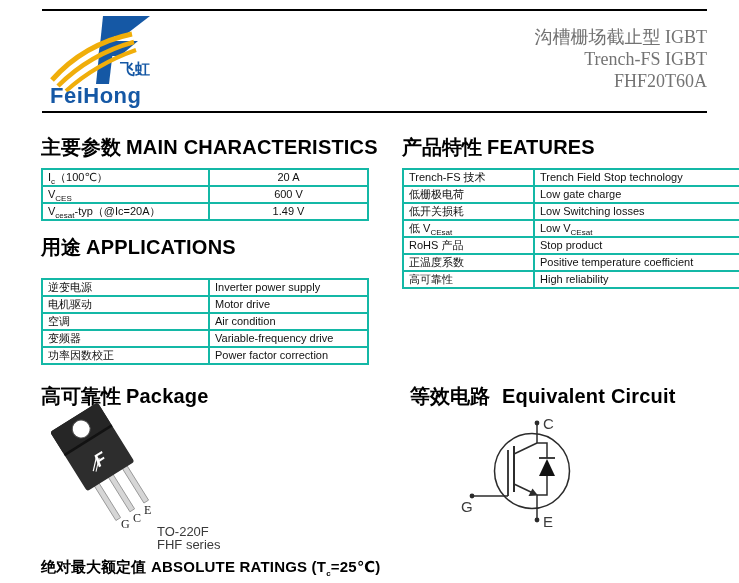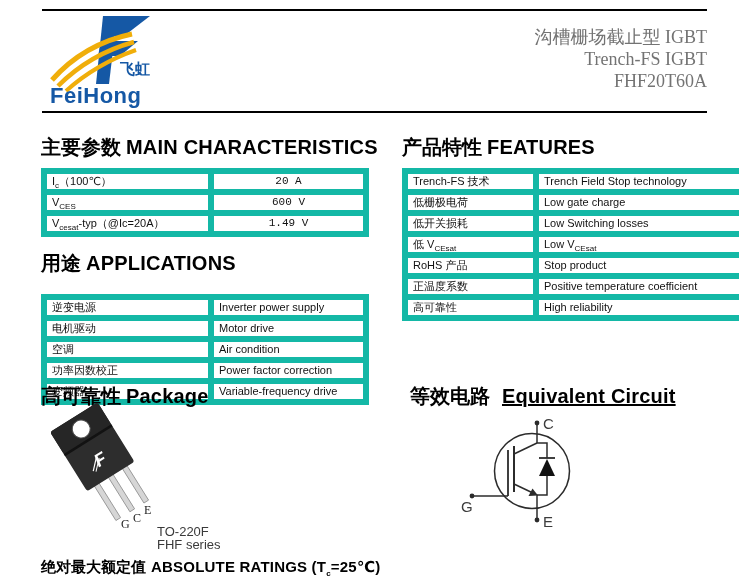--- a/index.html
+++ b/index.html
@@ -19,32 +19,32 @@
     position:absolute; top:26px; right:32px; text-align:right;
     font-family:"Liberation Serif","DejaVu Serif",serif;
     font-size:18px; line-height:22px; color:#737373;
   }
 
   .sec { font-size:20px; font-weight:bold; color:#000; white-space:nowrap; }
   .sec .en { margin-left:5px; letter-spacing:0.2px; }
   .sec-abs { position:absolute; left:41px; top:558px; font-size:15px; }
   .sec-pkg { position:absolute; left:41px; top:383px; }
   .sec-cir { position:absolute; left:410px; top:383px; }
-  .sec-cir .en { margin-left:12px;text-decoration:underline; }
+  .sec-cir .en { margin-left:12px; }
 
   .col-left  { position:absolute; left:41px;  top:134px; width:328px; }
   .col-right { position:absolute; left:402px; top:134px; width:363px; }
   .col-left .sec, .col-right .sec { margin-bottom:7px; }
   .h-apps { margin-top:13px; margin-bottom:17px !important; }
 
   table.tbl { border-collapse:collapse; table-layout:fixed; width:100%;
     font-size:11px; color:#111; }
-  table.tbl td { border:6px solid #14b8a6; height:15px; line-height:13px;
+  table.tbl td { border:2px solid #14b8a6; height:15px; line-height:13px;
     vertical-align:middle; padding:1px 2px 1px 5px; overflow:hidden; }
-  table.tbl td.val { text-align:center; padding:1px 12px;font-family:Liberation Mono, monospace; }
+  table.tbl td.val { text-align:center; padding:1px 12px; }
   sub { font-size:8px; line-height:0; }
 
   .pkg-fig { position:absolute; left:36px; top:398px; width:200px; height:160px; }
   .pkg-svg { position:absolute; left:0; top:0; }
   .pkg-caption { position:absolute; left:121px; top:127px; font-size:13px;
     line-height:13px; color:#3a3a3a; }
 
   .cir-svg { position:absolute; left:450px; top:403px; }
 
   .pin-label { font-family:"Liberation Serif","DejaVu Serif",serif;
@@ -123,26 +123,26 @@
         </tr>
         <tr>
           <td>电机驱动</td>
           <td>Motor drive</td>
         </tr>
         <tr>
           <td>空调</td>
           <td>Air condition</td>
         </tr>
         <tr>
+          <td>变频器</td>
+          <td>Variable-frequency drive</td>
+        </tr>
+        <tr>
           <td>功率因数校正</td>
           <td>Power factor correction</td>
-        </tr>
-        <tr>
-          <td>变频器</td>
-          <td>Variable-frequency drive</td>
         </tr>
       </tbody>
     </table>
   </div>
 
   <div class="col-right">
     <div class="sec"><span class="cn">产品特性</span><span class="en">FEATURES</span></div>
 
     <table class="tbl">
       <colgroup>

